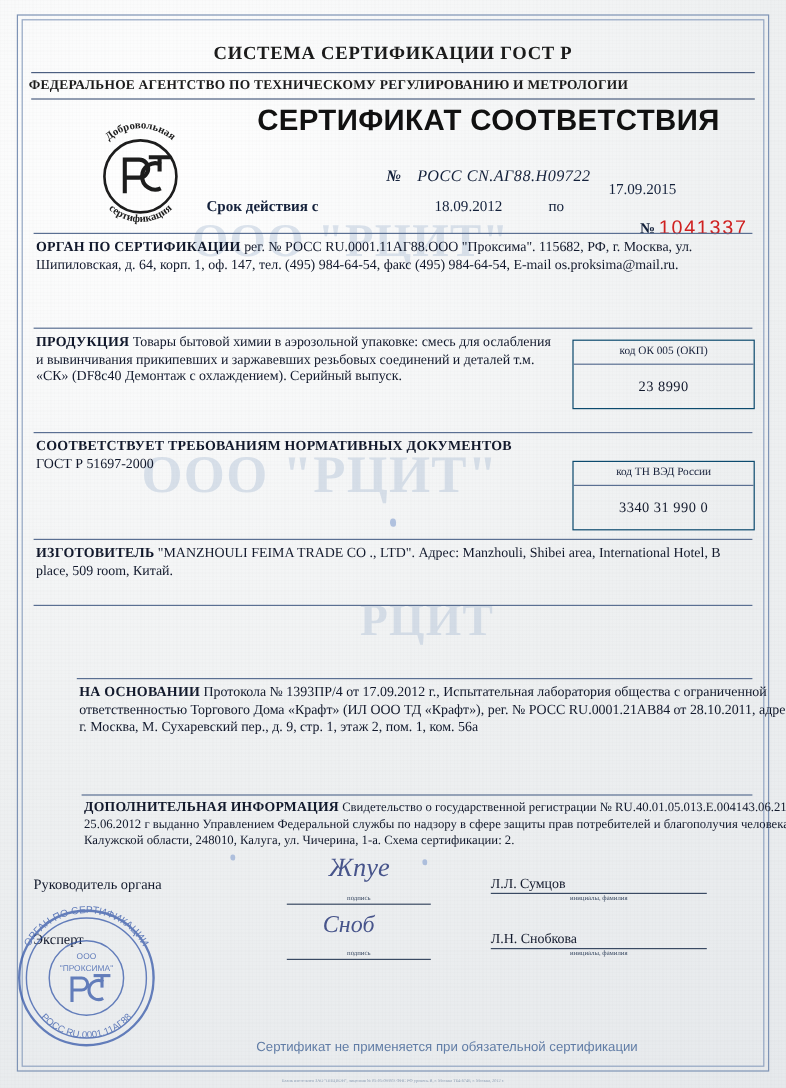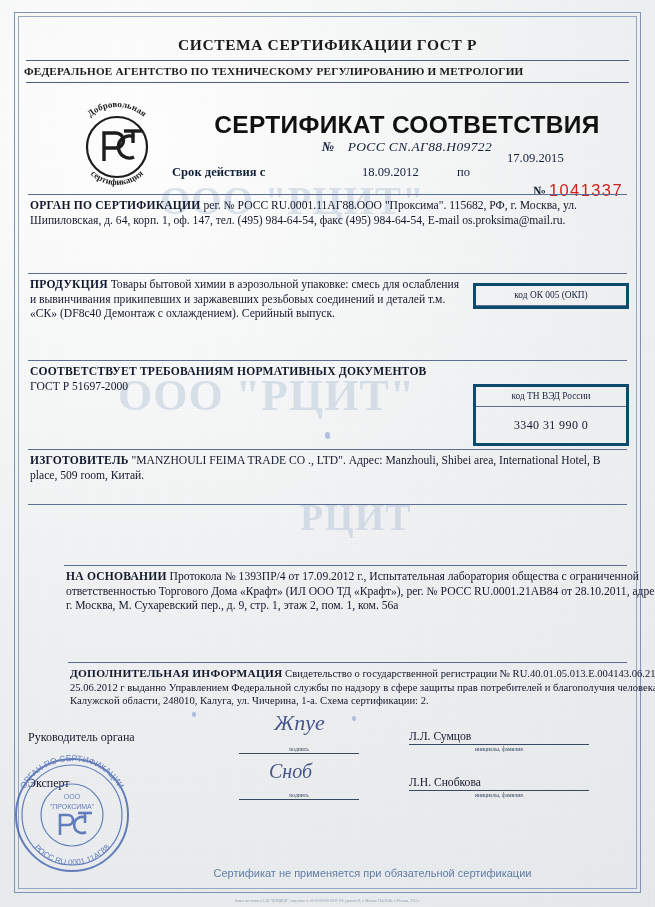--- a/index.html
+++ b/index.html
@@ -76,21 +76,21 @@
   }
 
   
   .title-row {
     position: relative;
     height: 108px;
   }
   .main-title {
     position: absolute;
     left: 148px;
-    top: 28px;
+    top: 4px;
     width: 470px;
     text-align: center;
     font-family: "Liberation Sans", sans-serif;
     font-size: 24.5px;
     font-weight: bold;
     letter-spacing: 0.3px;
     color: #111;
   }
   .num-row {
     position: absolute;
@@ -161,21 +161,21 @@
   }
   .caps { font-weight: bold; letter-spacing: .2px; }
 
   .sec-body { padding-left: 2px; }
 
   
   .codebox {
     position: absolute;
     right: 2px;
     width: 150px;
-    border: 3px solid #0c4a6e;
+    border: 1px solid #0c4a6e;
     text-align: center;
     background: transparent;
   }
   .codebox .cb-title {
     font-size: 9.4px;
     border-bottom: 1px solid #5a6f92;
     padding: 2px 2px 2px 2px;
     color: #16203a;
   }
   .codebox .cb-val {
@@ -370,20 +370,21 @@
     </div>
 
     <div class="sec" style="min-height:84px;">
       <div class="hrule"></div>
       <div class="sec-body" style="width:430px;">
         <span class="caps">ПРОДУКЦИЯ</span>
         <span>Товары бытовой химии в аэрозольной упаковке: смесь для ослабления и вывинчивания прикипевших и заржавевших резьбовых соединений и деталей т.м. «СК» (DF8c40 Демонтаж с охлаждением). Серийный выпуск.</span>
       </div>
       <div class="codebox" style="top:10px;">
         <div class="cb-title">код ОК 005 (ОКП)</div>
+        <div class="cb-val">23 8990</div>
       </div>
     </div>
 
     <div class="sec" style="min-height:86px;">
       <div class="hrule"></div>
       <div class="sec-body" style="width:430px;">
         <div class="caps">СООТВЕТСТВУЕТ ТРЕБОВАНИЯМ НОРМАТИВНЫХ ДОКУМЕНТОВ</div>
         <div>ГОСТ Р 51697-2000</div>
       </div>
       <div class="codebox" style="top:24px;">

